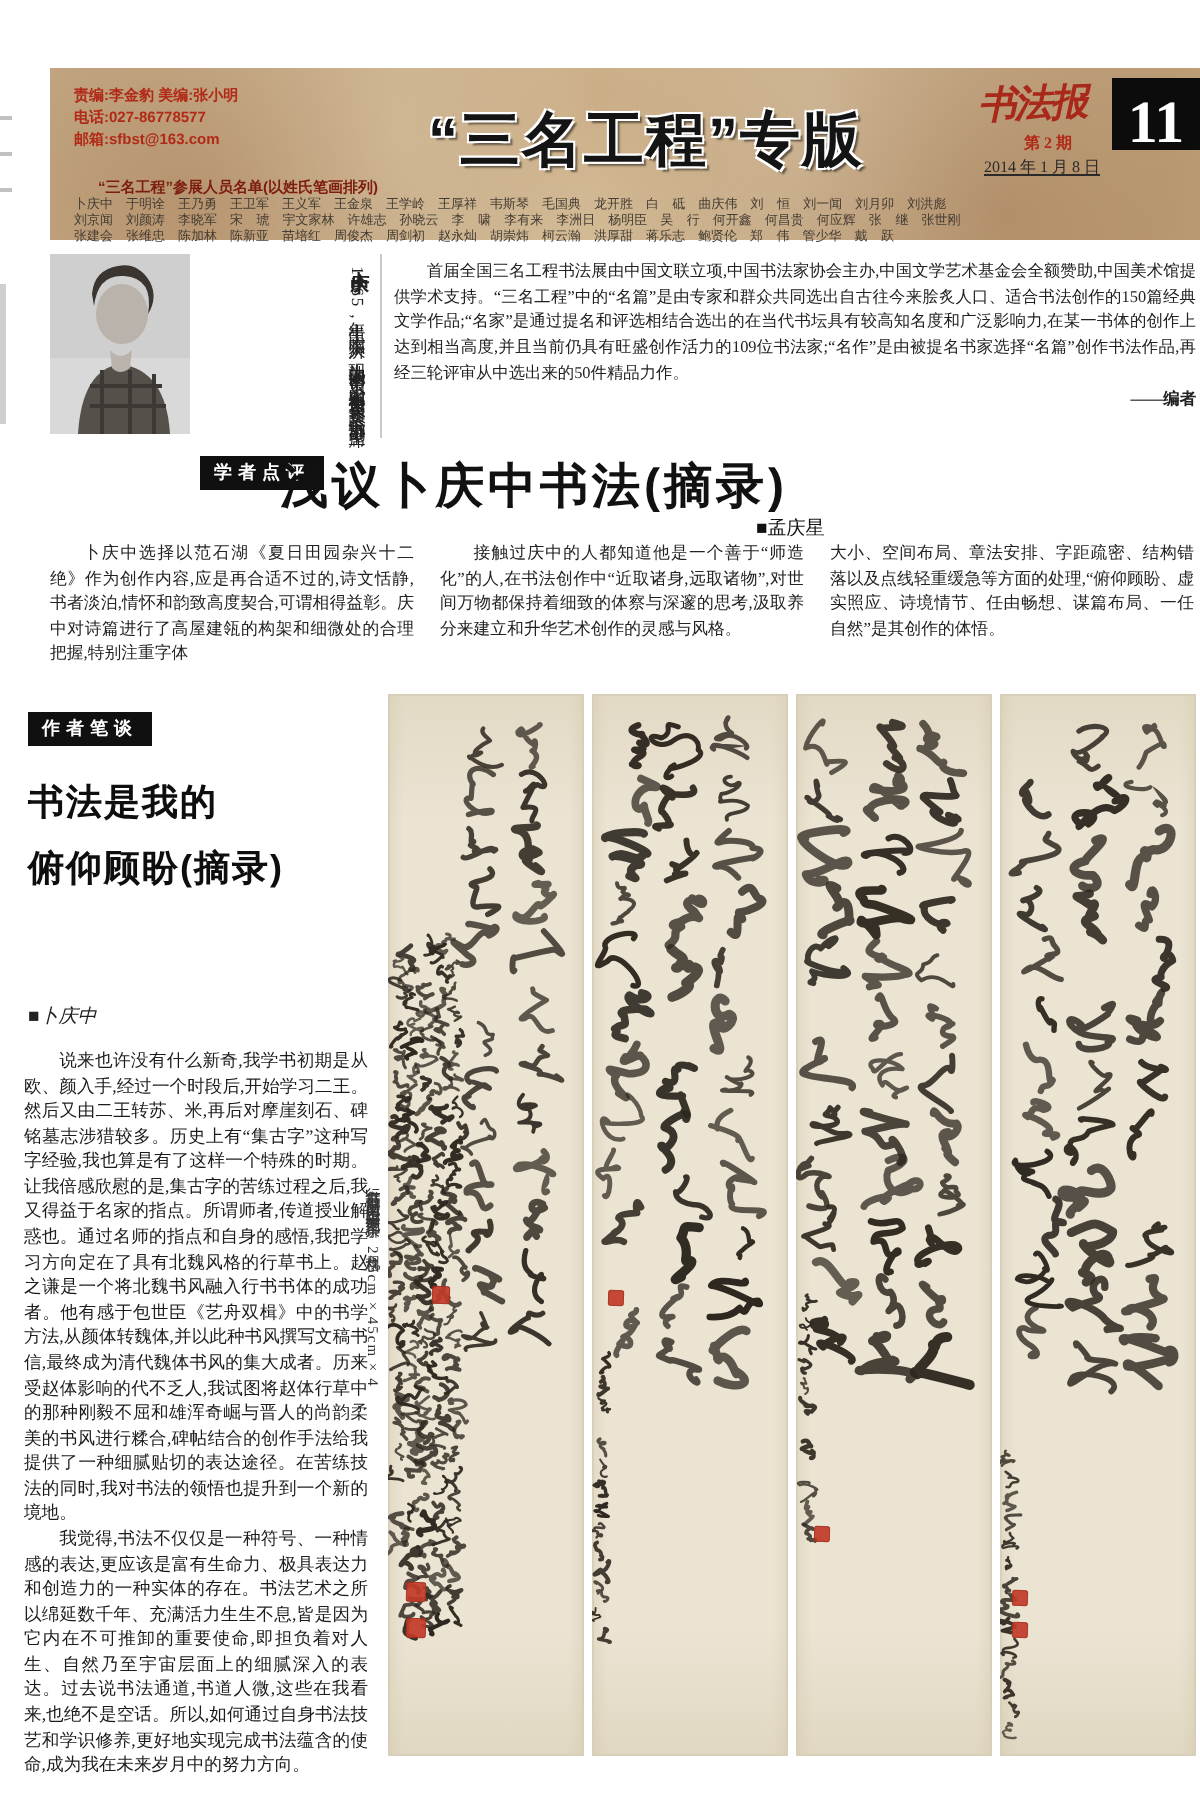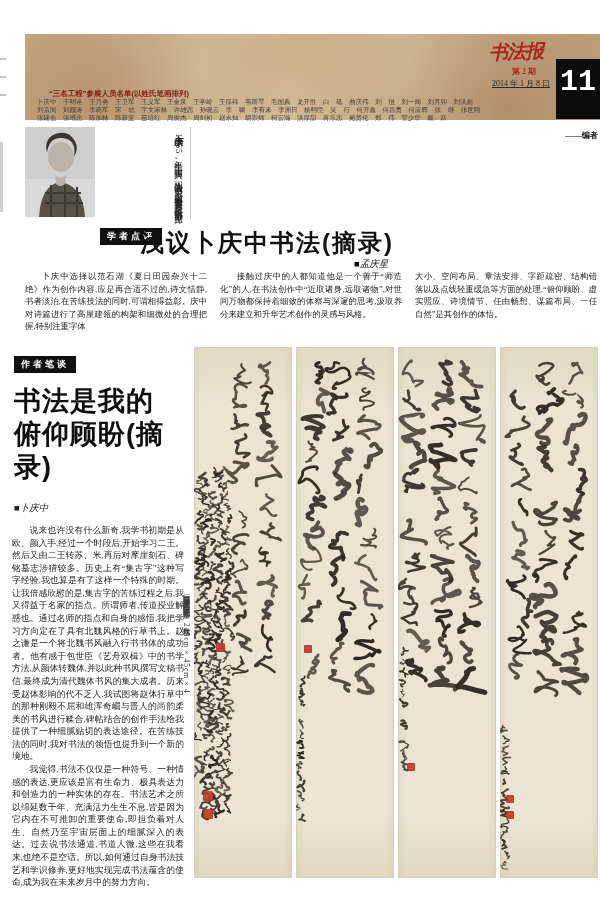--- a/index.html
+++ b/index.html
@@ -18,22 +18,22 @@
       linear-gradient(90deg, rgba(120,72,40,.10), rgba(156,106,58,.28));}
   #editor-info{left:12px;top:8px;font-size:7.5px;line-height:11px;color:#b12a18;font-weight:bold;
     font-family:"Liberation Sans",sans-serif;}
   #banner-title{left:168px;top:16px;width:260px;text-align:center;font-size:30px;font-weight:bold;
     font-family:"Liberation Sans",sans-serif;color:#141414;letter-spacing:1px;
     text-shadow:-1px -1px 0 #fff,1px -1px 0 #fff,-1px 1px 0 #fff,1px 1px 0 #fff,2px 2px 1px rgba(0,0,0,.5);}
   #paper-logo{right:54px;top:5px;width:60px;text-align:center;font-size:19px;font-weight:bold;
     font-style:italic;color:#a8281a;transform:rotate(-2deg);letter-spacing:-1px;}
   #issue-label{right:64px;top:32px;font-size:8px;color:#b12a18;font-weight:bold;}
   #date-label{right:50px;top:44px;font-size:8px;color:#2a2a2a;text-decoration:underline;}
-  #page-num-box{right:0px;top:5px;width:44px;height:60px;background:#0c0c0c;color:#fff;
-    font-size:30px;font-weight:bold;text-align:center;line-height:46px;font-family:Liberation Mono, monospace;margin-top:20px;}
+  #page-num-box{right:0px;top:5px;width:44px;height:36px;background:#0c0c0c;color:#fff;
+    font-size:30px;font-weight:bold;text-align:center;line-height:46px;font-family:Liberation Serif, serif;}
   #roster-title{left:24px;top:55px;font-size:7.5px;font-weight:bold;color:#7d1d0e;
     font-family:Liberation Sans, sans-serif;}
   .roster-row{left:12px;width:556px;font-size:6.5px;color:#443c33;white-space:nowrap;
     overflow:hidden;word-spacing:5px;font-family:"Liberation Sans",sans-serif;}
   #roster-row-1{top:64px;} #roster-row-2{top:72px;} #roster-row-3{top:80px;}
 
   
   .edge-dash{left:0;width:6px;height:2px;background:#c2c2c2;}
   #edge-bar{left:0;top:142px;width:3px;height:70px;background:#cfcfcf;}
 
@@ -46,29 +46,29 @@
   #intro-text{left:197px;top:130px;width:401px;font-size:8.2px;line-height:1.55;text-align:justify;}
   #intro-text p{margin:0;text-indent:2em;}
   #editor-sign{float:right;font-weight:bold;}
 
   
   .section-label{background:#101010;color:#fff;font-size:9px;font-weight:bold;
     font-family:"Liberation Sans",sans-serif;padding:2px 7px;letter-spacing:3px;}
   #review-label{left:100px;top:228px;}
   #review-title{left:140px;top:227px;width:310px;font-size:24px;font-weight:bold;
     font-family:"Liberation Sans",sans-serif;letter-spacing:2px;color:#111;}
-  #review-author{left:354px;top:258px;font-size:9.5px;font-style:italic;color:#111;}
+  #review-author{left:378px;top:258px;font-size:9.5px;color:#111;}
   #review-cols{left:25px;top:271px;width:573px;display:flex;gap:13px;}
   .review-col{width:182px;font-size:8.4px;line-height:1.5;text-align:justify;color:#222;}
   .review-col p{margin:0;}
   #review-col-1 p{text-indent:2em;} #review-col-3 p{text-indent:2em;}
 
   
   #essay-label{left:14px;top:356px;}
-  #essay-title{left:14px;top:385px;width:170px;font-size:27px;font-weight:bold;
+  #essay-title{left:14px;top:385px;width:170px;font-size:18px;font-weight:bold;
     font-family:"Liberation Sans",sans-serif;line-height:33px;color:#0e0e0e;letter-spacing:1px;}
   #essay-author{left:14px;top:502px;width:158px;font-size:9.5px;font-style:italic;}
   #essay-body{left:12px;top:524px;width:172px;font-size:8.8px;line-height:1.43;text-align:justify;color:#1c1c1c;}
   #essay-body p{margin:0;text-indent:2em;}
 
   
   #artwork-caption{left:180px;top:588px;height:300px;width:12px;writing-mode:vertical-rl;
     font-size:7.5px;letter-spacing:1px;color:#333;line-height:12px;}
   #artwork-caption .cap-size{margin-inline-start:14px;}
   .scroll{top:347px;width:98px;height:531px;background:#ebe4d3;
@@ -84,20 +84,26 @@
 <body>
 
 <div id="page">
 
   <div class="abs edge-dash" style="top:58px"></div>
   <div class="abs edge-dash" style="top:76px"></div>
   <div class="abs edge-dash" style="top:94px"></div>
   <div class="abs" id="edge-bar"></div>
 
   <div class="abs" id="band">
+    <div class="abs" id="editor-info">
+      <div>责编:李金豹  美编:张小明</div>
+      <div>电话:027-86778577</div>
+      <div>邮箱:sfbst@163.com</div>
+    </div>
+    <div class="abs" id="banner-title">“三名工程”专版</div>
     <div class="abs" id="paper-logo">书法报</div>
     <div class="abs" id="issue-label">第 2 期</div>
     <div class="abs" id="date-label">2014 年 1 月 8 日</div>
     <div class="abs" id="page-num-box">11</div>
     <div class="abs" id="roster-title">“三名工程”参展人员名单(以姓氏笔画排列)</div>
     <div class="abs roster-row" id="roster-row-1">卜庆中　于明诠　王乃勇　王卫军　王义军　王金泉　王学岭　王厚祥　韦斯琴　毛国典　龙开胜　白 砥　曲庆伟　刘 恒　刘一闻　刘月卯　刘洪彪</div>
     <div class="abs roster-row" id="roster-row-2">刘京闻　刘颜涛　李晓军　宋 琥　宇文家林　许雄志　孙晓云　李 啸　李有来　李洲日　杨明臣　吴 行　何开鑫　何昌贵　何应辉　张 继　张世刚</div>
     <div class="abs roster-row" id="roster-row-3">张建会　张维忠　陈加林　陈新亚　苗培红　周俊杰　周剑初　赵永灿　胡崇炜　柯云瀚　洪厚甜　蒋乐志　鲍贤伦　郑 伟　管少华　戴 跃</div>
   </div>
 
@@ -110,29 +116,30 @@
       <path d="M14 90 Q16 58 35 55 Q58 58 60 90 Z" fill="#55504a"></path>
       <path d="M20 66 h36 M20 76 h38 M26 58 v32 M40 58 v32 M52 60 v30" stroke="#3c3833" stroke-width="2" fill="none"></path>
       <path d="M30 48 q5 6 11 0 l-1 9 q-5 4 -9 0 Z" fill="#b9b3ab"></path>
     </svg>
   </div>
   <div class="abs" id="bio">
     <span class="bio-name">卜庆中</span><span> 1965年出生,山东临沂人。现为中国书协会员,山东省书协创作委员会委员,临沂市书协副主席。</span>
   </div>
   <div class="abs" id="bio-divider"></div>
   <div class="abs" id="intro-text">
+    <p>首届全国三名工程书法展由中国文联立项,中国书法家协会主办,中国文学艺术基金会全额赞助,中国美术馆提供学术支持。“三名工程”中的“名篇”是由专家和群众共同选出自古往今来脍炙人口、适合书法创作的150篇经典文学作品;“名家”是通过提名和评选相结合选出的在当代书坛具有较高知名度和广泛影响力,在某一书体的创作上达到相当高度,并且当前仍具有旺盛创作活力的109位书法家;“名作”是由被提名书家选择“名篇”创作书法作品,再经三轮评审从中选出来的50件精品力作。</p>
     <p><span id="editor-sign">——编者</span></p>
   </div>
 
   <div class="abs section-label" id="review-label">学者点评</div>
   <div class="abs" id="review-title">浅议卜庆中书法(摘录)</div>
   <div class="abs" id="review-author">■孟庆星</div>
   <div class="abs" id="review-cols">
     <div class="review-col" id="review-col-1">
-        <p>卜庆中选择以范石湖《夏日田园杂兴十二绝》作为创作内容,应是再合适不过的,诗文恬静,书者淡泊,在苦练技法的同时,可谓相得益彰。庆中对诗篇进行了高屋建瓴的构架和细微处的合理把握,特别注重字体</p>
+        <p>卜庆中选择以范石湖《夏日田园杂兴十二绝》作为创作内容,应是再合适不过的,诗文恬静,书者淡泊,情怀和韵致高度契合,可谓相得益彰。庆中对诗篇进行了高屋建瓴的构架和细微处的合理把握,特别注重字体</p>
       </div>
     <div class="review-col" id="review-col-3">
         <p>接触过庆中的人都知道他是一个善于“师造化”的人,在书法创作中“近取诸身,远取诸物”,对世间万物都保持着细致的体察与深邃的思考,汲取养分来建立和升华艺术创作的灵感与风格。</p>
       </div>
     <div class="review-col" id="review-col-2">
         <p>大小、空间布局、章法安排、字距疏密、结构错落以及点线轻重缓急等方面的处理,“俯仰顾盼、虚实照应、诗境情节、任由畅想、谋篇布局、一任自然”是其创作的体悟。</p>
       </div>
   </div>
 
   <div class="abs section-label" id="essay-label">作者笔谈</div>

